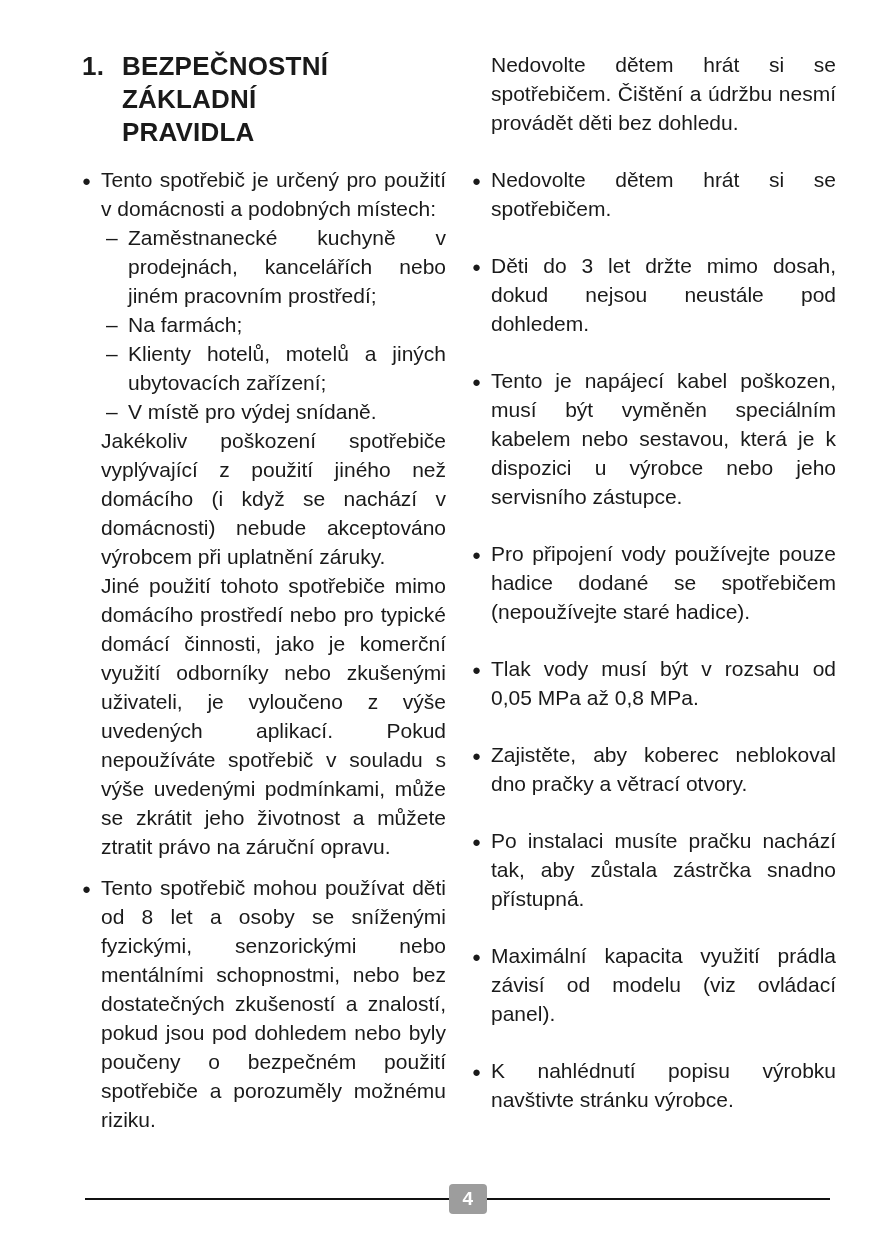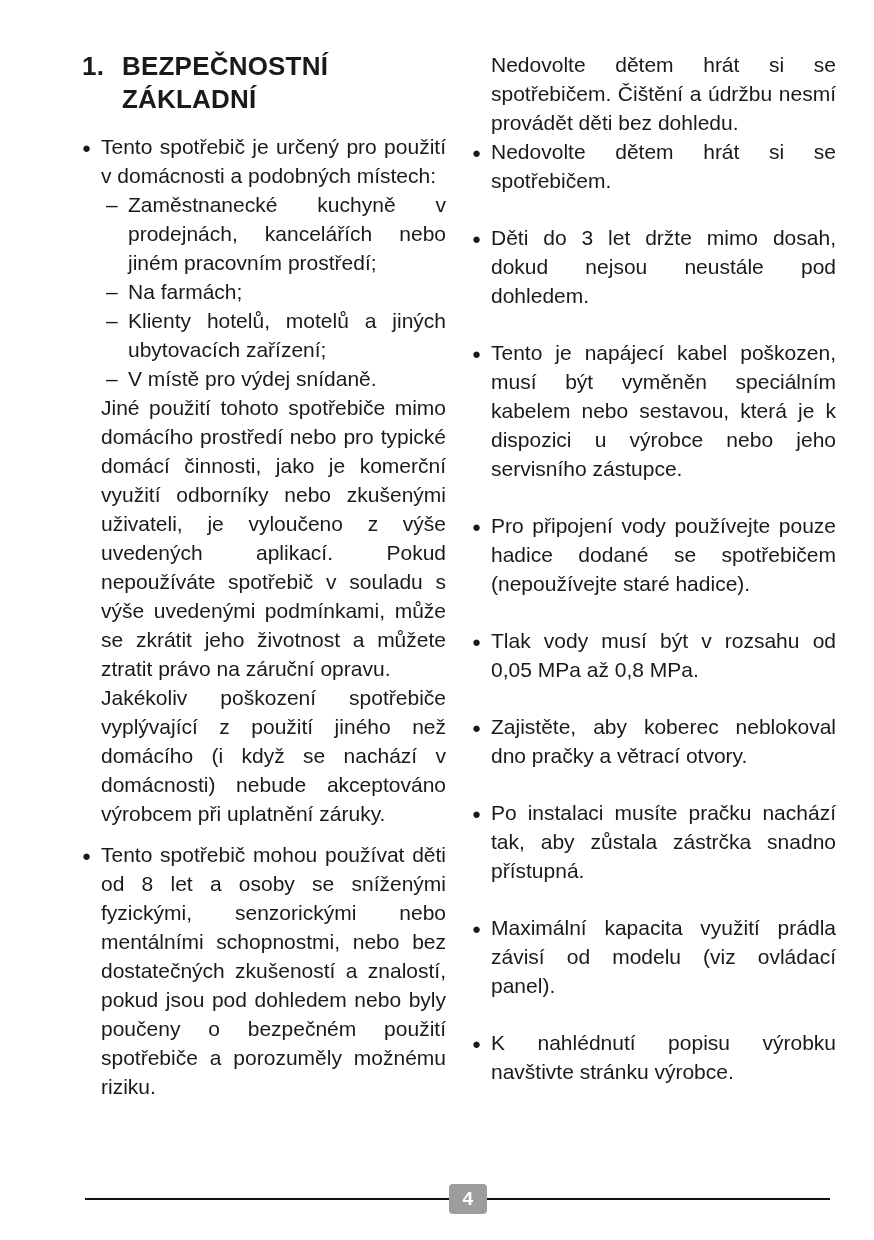--- a/index.html
+++ b/index.html
@@ -50,21 +50,21 @@
   .bullet-item.gap-before { margin-top: 12px; }
   .bullet {
     position: absolute;
     left: 0;
     top: 1px;
     font-size: 15px;
     line-height: 29px;
   }
   .para { text-align: justify; margin: 0; }
   .plain-para { padding-left: 19px; }
-  .plain-para.gap-after { }
+  .plain-para.gap-after { margin-bottom: 28px; }
 
   
   .sub-item {
     position: relative;
     margin-left: 5px;
     padding-left: 22px;
     text-align: justify;
   }
   .dash {
     position: absolute;
@@ -106,20 +106,21 @@
 <div class="page">
   <div class="content">
 
     <div class="col">
 
       <div class="heading">
         <div class="heading-number">1.</div>
         <div class="heading-lines">
           <div>BEZPEČNOSTNÍ</div>
           <div>ZÁKLADNÍ</div>
+          <div>PRAVIDLA</div>
         </div>
       </div>
 
       <div class="bullet-item">
         <span class="bullet">●</span>
         <p class="para">Tento spotřebič je určený pro použití v domácnosti a podobných místech:</p>
 
         <div class="sub-item">
           <span class="dash">–</span>
           <p class="para">Zaměstnanecké kuchyně v prodejnách, kancelářích nebo jiném pracovním prostředí;</p>
@@ -130,22 +131,22 @@
         </div>
         <div class="sub-item">
           <span class="dash">–</span>
           <p class="para">Klienty hotelů, motelů a jiných ubytovacích zařízení;</p>
         </div>
         <div class="sub-item">
           <span class="dash">–</span>
           <p class="para">V místě pro výdej snídaně.</p>
         </div>
 
+        <p class="para">Jakékoliv poškození spotřebiče vyplývající z použití jiného než domácího (i když se nachází v domácnosti) nebude akceptováno výrobcem při uplatnění záruky.</p>
         <p class="para">Jiné použití tohoto spotřebiče mimo domácího prostředí nebo pro typické domácí činnosti, jako je komerční využití odborníky nebo zkušenými uživateli, je vyloučeno z výše uvedených aplikací. Pokud nepoužíváte spotřebič v souladu s výše uvedenými podmínkami, může se zkrátit jeho životnost a můžete ztratit právo na záruční opravu.</p>
-        <p class="para">Jakékoliv poškození spotřebiče vyplývající z použití jiného než domácího (i když se nachází v domácnosti) nebude akceptováno výrobcem při uplatnění záruky.</p>
       </div>
 
       <div class="bullet-item gap-before">
         <span class="bullet">●</span>
         <p class="para">Tento spotřebič mohou používat děti od 8 let a osoby se sníženými fyzickými, senzorickými nebo mentálními schopnostmi, nebo bez dostatečných zkušeností a znalostí, pokud jsou pod dohledem nebo byly poučeny o bezpečném použití spotřebiče a porozuměly možnému riziku.</p>
       </div>
 
     </div>
 
     <div class="col">

